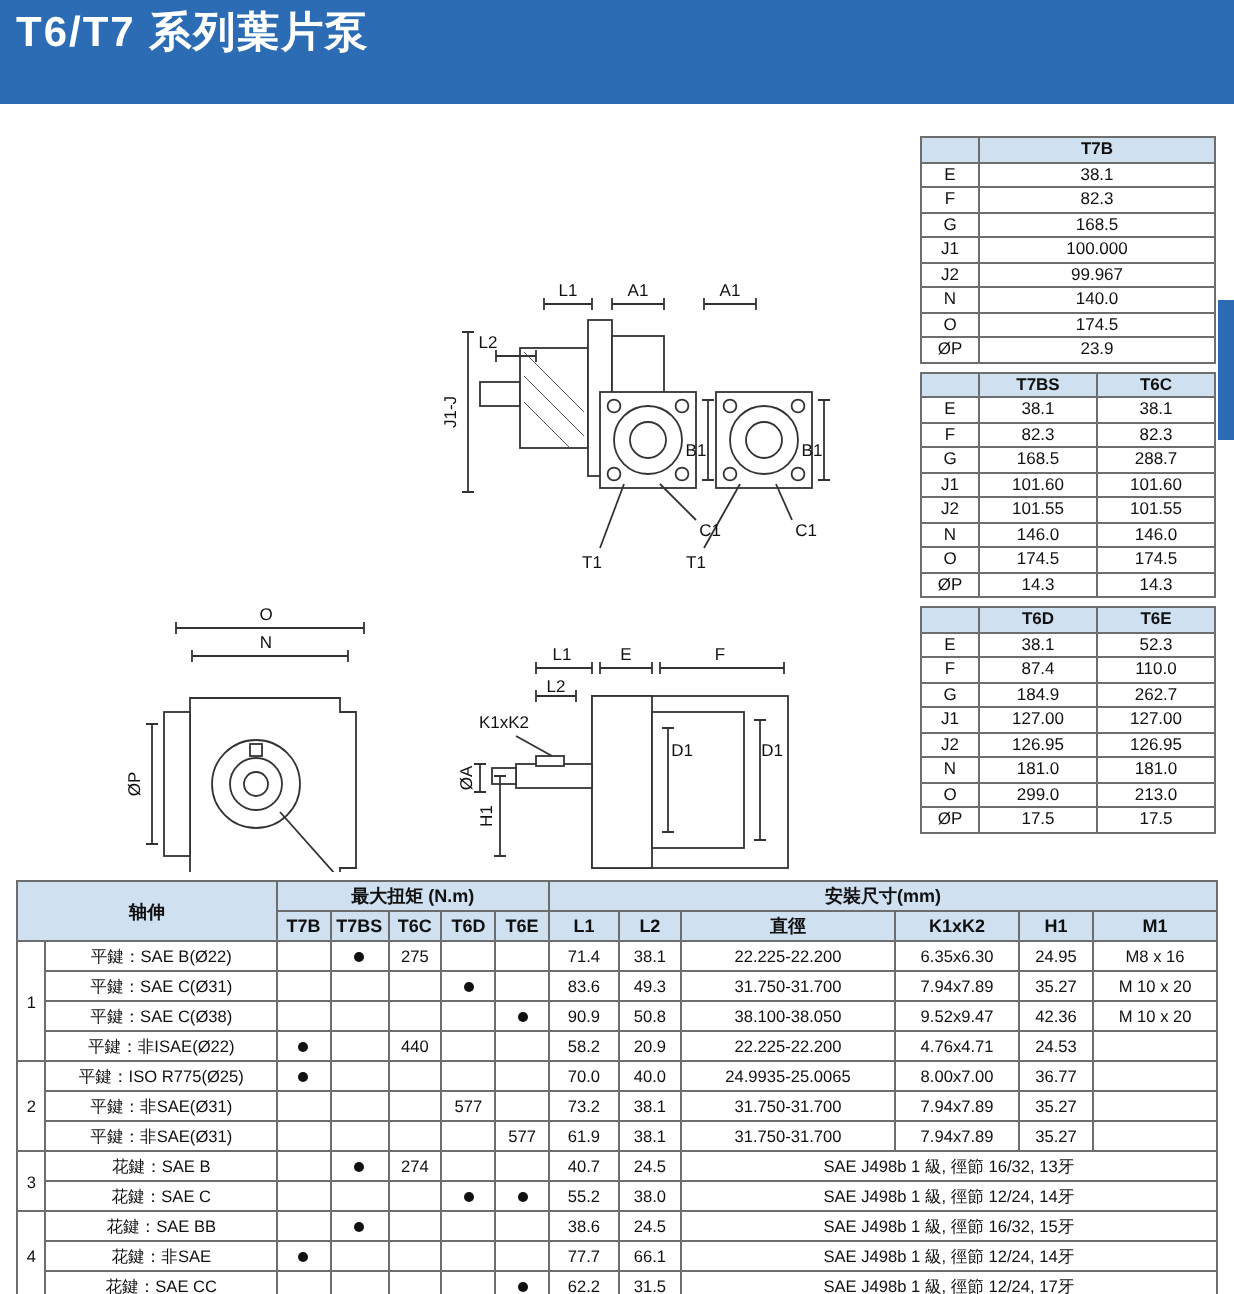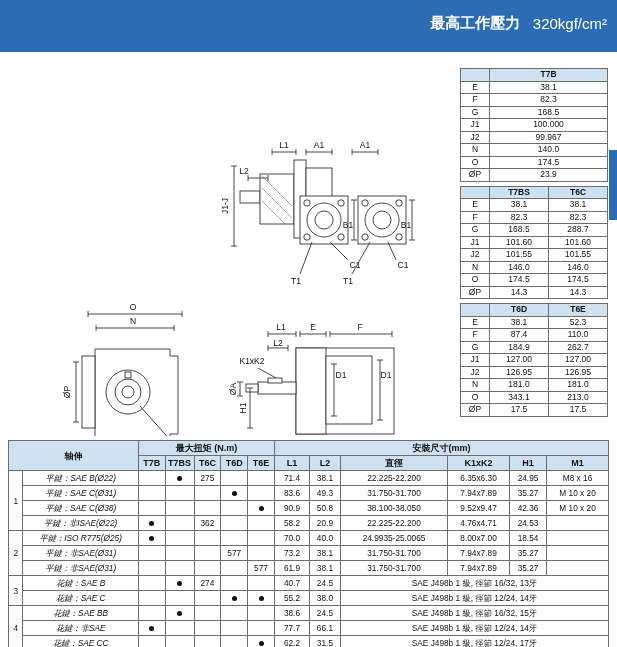--- a/index.html
+++ b/index.html
@@ -24,33 +24,30 @@
   table.spec td{border:1px solid #6d6d6d;height:11.5px;line-height:11.5px;padding:0 2px;text-align:center;color:#111;}
   table.spec td.lbl{width:24px;text-align:center;background:#fff;}
   table.spec tr.hdr td{background:#cfe0f0;font-weight:bold;}
   table.spec{margin-bottom:4px;}
 
   
   .bigtable{position:absolute;left:8px;top:440px;width:601px;}
   table.main{border-collapse:collapse;width:601px;font-size:8.3px;table-layout:fixed;}
   table.main td,table.main th{border:1px solid #6d6d6d;padding:0 2px;height:14px;line-height:14px;text-align:center;font-weight:normal;color:#111;}
   table.main th{background:#cfe0f0;font-weight:bold;font-size:9px;}
-  td.axial{text-align:left;padding-left:5px;font-size:8.3px;font-style:italic;}
+  td.axial{text-align:left;padding-left:5px;font-size:8.3px;}
   td.idx{width:14px;}
   .dot{display:inline-block;width:5px;height:5px;border-radius:50%;background:#111;vertical-align:middle;}
 </style>
 </head>
 <body>
 
 <div class="header">
   <div class="left">
-  </div>
-  <div class="right">
-    <span class="press-cn">最高工作壓力</span>
-    <span class="press-val">320kgf/cm²</span>
+    <div class="title-cn">T6/T7 系列葉片泵</div>
   </div>
 </div>
 <div class="tab-right"></div>
 
 <div class="drawings">
 <svg width="460" height="380" viewBox="0 0 460 380">
   <g stroke="#333" fill="none" stroke-width="0.9">
 
     <rect x="240" y="135" width="20" height="12" fill="#ffffff"></rect>
 
@@ -319,21 +316,21 @@
           <td>126.95</td>
           <td>126.95</td>
         </tr>
     <tr>
           <td class="lbl">N</td>
           <td>181.0</td>
           <td>181.0</td>
         </tr>
     <tr>
           <td class="lbl">O</td>
-          <td>343.1</td>
+          <td>299.0</td>
           <td>213.0</td>
         </tr>
     <tr>
           <td class="lbl">ØP</td>
           <td>17.5</td>
           <td>17.5</td>
         </tr>
   </tbody>
     </table>
 </div>
@@ -415,21 +412,21 @@
     <td>50.8</td>
     <td>38.100-38.050</td>
     <td>9.52x9.47</td>
     <td>42.36</td>
     <td>M 10 x 20</td>
   </tr>
   <tr>
     <td class="axial">平鍵：非ISAE(Ø22)</td>
     <td><span class="dot"></span></td>
     <td></td>
-    <td>362</td>
+    <td>440</td>
     <td></td>
     <td></td>
     <td>58.2</td>
     <td>20.9</td>
     <td>22.225-22.200</td>
     <td>4.76x4.71</td>
     <td>24.53</td>
     <td></td>
   </tr>
 
@@ -438,21 +435,21 @@
     <td class="axial">平鍵：ISO R775(Ø25)</td>
     <td><span class="dot"></span></td>
     <td></td>
     <td></td>
     <td></td>
     <td></td>
     <td>70.0</td>
     <td>40.0</td>
     <td>24.9935-25.0065</td>
     <td>8.00x7.00</td>
-    <td>18.54</td>
+    <td>36.77</td>
     <td></td>
   </tr>
   <tr>
     <td class="axial">平鍵：非SAE(Ø31)</td>
     <td></td>
     <td></td>
     <td></td>
     <td>577</td>
     <td></td>
     <td>73.2</td>

